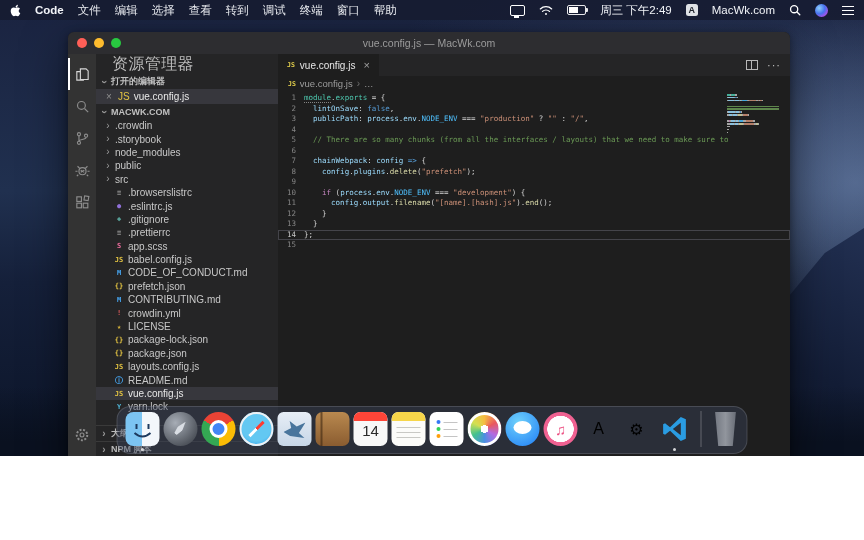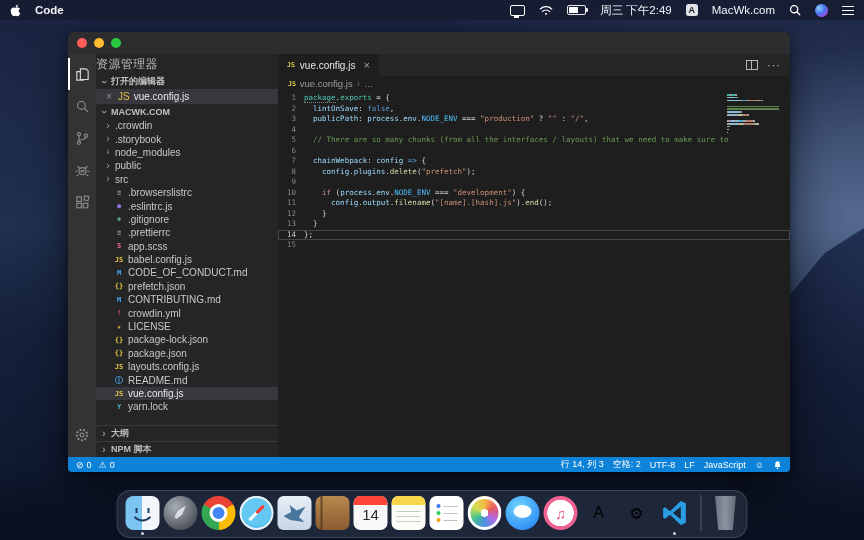--- a/index.html
+++ b/index.html
@@ -1,17 +1,17 @@
 <!DOCTYPE html>
 <html><head>
 <meta charset="utf-8">
 <style>
   html,body{margin:0;padding:0;}
   body{width:864px;height:540px;overflow:hidden;font-family:"Liberation Sans",sans-serif;-webkit-font-smoothing:antialiased;}
-  .desktop{position:relative;width:864px;height:540px;overflow:hidden;
+  .desktop{position:relative;width:864px;height:456px;overflow:hidden;
     background:
       radial-gradient(ellipse 300px 240px at 99% 40%, rgba(122,146,188,.55), rgba(122,146,188,0) 70%),
       radial-gradient(ellipse 500px 300px at 85% 30%, rgba(70,90,130,.35), rgba(70,90,130,0) 75%),
       linear-gradient(180deg,#1a2340 0%,#20304f 42%,#15203a 62%,#0c1529 100%);}
   .dune1{position:absolute;right:0;top:228px;width:140px;height:312px;z-index:0;
     background:linear-gradient(205deg,#223052 0%,#131d36 45%,#0a1222 100%);
     clip-path:polygon(100% 0,100% 100%,0 100%,0 30%,28% 12%,46% 22%,72% 8%);}
   .dune2{position:absolute;left:0;bottom:0;width:864px;height:70px;z-index:0;
     background:linear-gradient(180deg,rgba(10,17,32,0) 0%,#0a1120 80%);}
 
@@ -46,21 +46,21 @@
   .wtitle{position:absolute;left:0;right:0;text-align:center;font-size:10.5px;color:#9b9b9b;pointer-events:none;}
   .wbody{display:flex;height:403px;}
 
   .activitybar{width:28px;background:#333333;display:flex;flex-direction:column;align-items:center;padding-top:4px;position:relative;}
   .ab-item{width:28px;height:32px;display:flex;align-items:center;justify-content:center;opacity:.55;}
   .ab-item.active{opacity:1;box-shadow:inset 2px 0 0 #ffffff;}
   .ab-bottom{position:absolute;bottom:6px;left:0;width:28px;display:flex;justify-content:center;}
   .ab-item svg{stroke:#d7d7d7;fill:none;stroke-width:1.6;}
 
   .sidebar{width:182px;background:#252526;color:#c5c5c5;font-size:10px;display:flex;flex-direction:column;overflow:hidden;}
-  .sb-title{height:20px;line-height:20px;font-size:12px;color:#bbbbbb;letter-spacing:.4px;}
+  .sb-title{height:20px;line-height:20px;padding-left:16px;font-size:16px;color:#bbbbbb;letter-spacing:.4px;}
   .sb-sec{height:15px;display:flex;align-items:center;gap:3px;padding-left:4px;font-size:9px;font-weight:700;color:#c0c0c0;}
   .chev{display:inline-block;width:8px;text-align:center;color:#9a9a9a;font-size:10px;line-height:8px;}
   .chev.down{transform:rotate(90deg);}
   .row{height:13.4px;display:flex;align-items:center;gap:4px;padding-left:18px;white-space:nowrap;color:#c8c8c8;}
   .row.folder{padding-left:8px;gap:3px;}
   .row.sel{background:#37373d;color:#e8e8e8;}
   .row .fi{display:inline-flex;width:10px;justify-content:center;font-size:7px;font-weight:700;font-family:"DejaVu Sans Mono",monospace;}
   .oe-row{height:15px;display:flex;align-items:center;gap:4px;padding-left:8px;background:#37373d;color:#e8e8e8;}
   .oe-close{color:#8f8f8f;font-size:10px;width:10px;text-align:center;}
   .sb-fill{flex:1;}
@@ -153,20 +153,31 @@
   <div class="dune2"></div>
 
   <div class="menubar">
     <div class="mb-left">
       <span style="display:inline-flex;">
         <svg width="11" height="13" viewBox="0 0 384 512">
             <path fill="#ffffff" d="M318.7 268.7c-.2-36.7 16.4-64.4 50-84.8-18.8-26.9-47.2-41.7-84.7-44.6-35.5-2.8-74.3 20.7-88.5 20.7-15 0-49.4-19.7-76.4-19.7C63.3 141.2 4 184.8 4 273.5q0 39.3 14.4 81.2c12.8 36.7 59 126.7 107.2 125.2 25.2-.6 43-17.9 75.8-17.9 31.8 0 48.3 17.9 76.4 17.9 48.6-.7 90.4-82.5 102.6-119.3-65.2-30.7-61.7-90-61.7-91.9zm-56.6-164.2c27.3-32.4 24.8-61.9 24-72.5-24.1 1.4-52 16.4-67.9 34.9-17.5 19.8-27.8 44.3-25.6 71.9 26.1 2 49.9-11.4 69.5-34.3z"></path>
           </svg>
       </span>
       <span class="mb-app">Code</span>
+      <span id="mb-menus" style="display:flex;gap:14px;">
+          <span class="mb-item">文件</span>
+          <span class="mb-item">编辑</span>
+          <span class="mb-item">选择</span>
+          <span class="mb-item">查看</span>
+          <span class="mb-item">转到</span>
+          <span class="mb-item">调试</span>
+          <span class="mb-item">终端</span>
+          <span class="mb-item">窗口</span>
+          <span class="mb-item">帮助</span>
+        </span>
     </div>
     <div class="mb-right">
       <span class="mb-display"></span>
       <span style="display:inline-flex;">
         <svg width="14" height="11" viewBox="0 0 16 12" fill="none" stroke="#ffffff" stroke-width="1.5" stroke-linecap="round">
           <path d="M1.5 4.2a9.5 9.5 0 0 1 13 0"></path>
             <path d="M4 7a6 6 0 0 1 8 0"></path>
             <circle cx="8" cy="10" r="1.1" fill="#ffffff" stroke="none"></circle>
         </svg>
       </span>
@@ -185,20 +196,21 @@
     </div>
   </div>
 
   <div class="vswin">
     <div class="titlebar">
       <div class="lights">
         <span class="light l-close"></span>
         <span class="light l-min"></span>
         <span class="light l-max"></span>
       </div>
+      <div class="wtitle">vue.config.js — MacWk.com</div>
     </div>
     <div class="wbody">
       <div class="activitybar">
         <div id="ab-items">
             <div class="ab-item active">
               <svg width="17" height="17" viewBox="0 0 24 24">
                 <path d="M9 4h8l3 3v12H9z"></path>
                 <path d="M9 8H4v12h10"></path>
               </svg>
             </div>
@@ -376,21 +388,21 @@
         <div class="breadcrumb">
           <span class="jsbadge">JS</span>
           <span>vue.config.js</span>
           <span class="bc-sep">›</span>
           <span>…</span>
         </div>
         <div class="codewrap">
           <div id="code-lines">
               <div class="code-line">
                 <span class="ln">1</span>
-                <span class="lc"><span class="tk-cls tk-sq">package</span><span class="tk-pun">.</span><span class="tk-cls">exports</span><span class="tk-pun"> = {</span></span>
+                <span class="lc"><span class="tk-cls tk-sq">module</span><span class="tk-pun">.</span><span class="tk-cls">exports</span><span class="tk-pun"> = {</span></span>
               </div>
               <div class="code-line">
                 <span class="ln">2</span>
                 <span class="lc"><span class="tk-pun">  </span><span class="tk-var">lintOnSave</span><span class="tk-pun">: </span><span class="tk-kw">false</span><span class="tk-pun">,</span></span>
               </div>
               <div class="code-line">
                 <span class="ln">3</span>
                 <span class="lc"><span class="tk-pun">  </span><span class="tk-var">publicPath</span><span class="tk-pun">: </span><span class="tk-var">process</span><span class="tk-pun">.</span><span class="tk-var">env</span><span class="tk-pun">.</span><span class="tk-const">NODE_ENV</span><span class="tk-pun"> === </span><span class="tk-str">"production"</span><span class="tk-pun"> ? </span><span class="tk-str">""</span><span class="tk-pun"> : </span><span class="tk-str">"/"</span><span class="tk-pun">,</span></span>
               </div>
               <div class="code-line">

